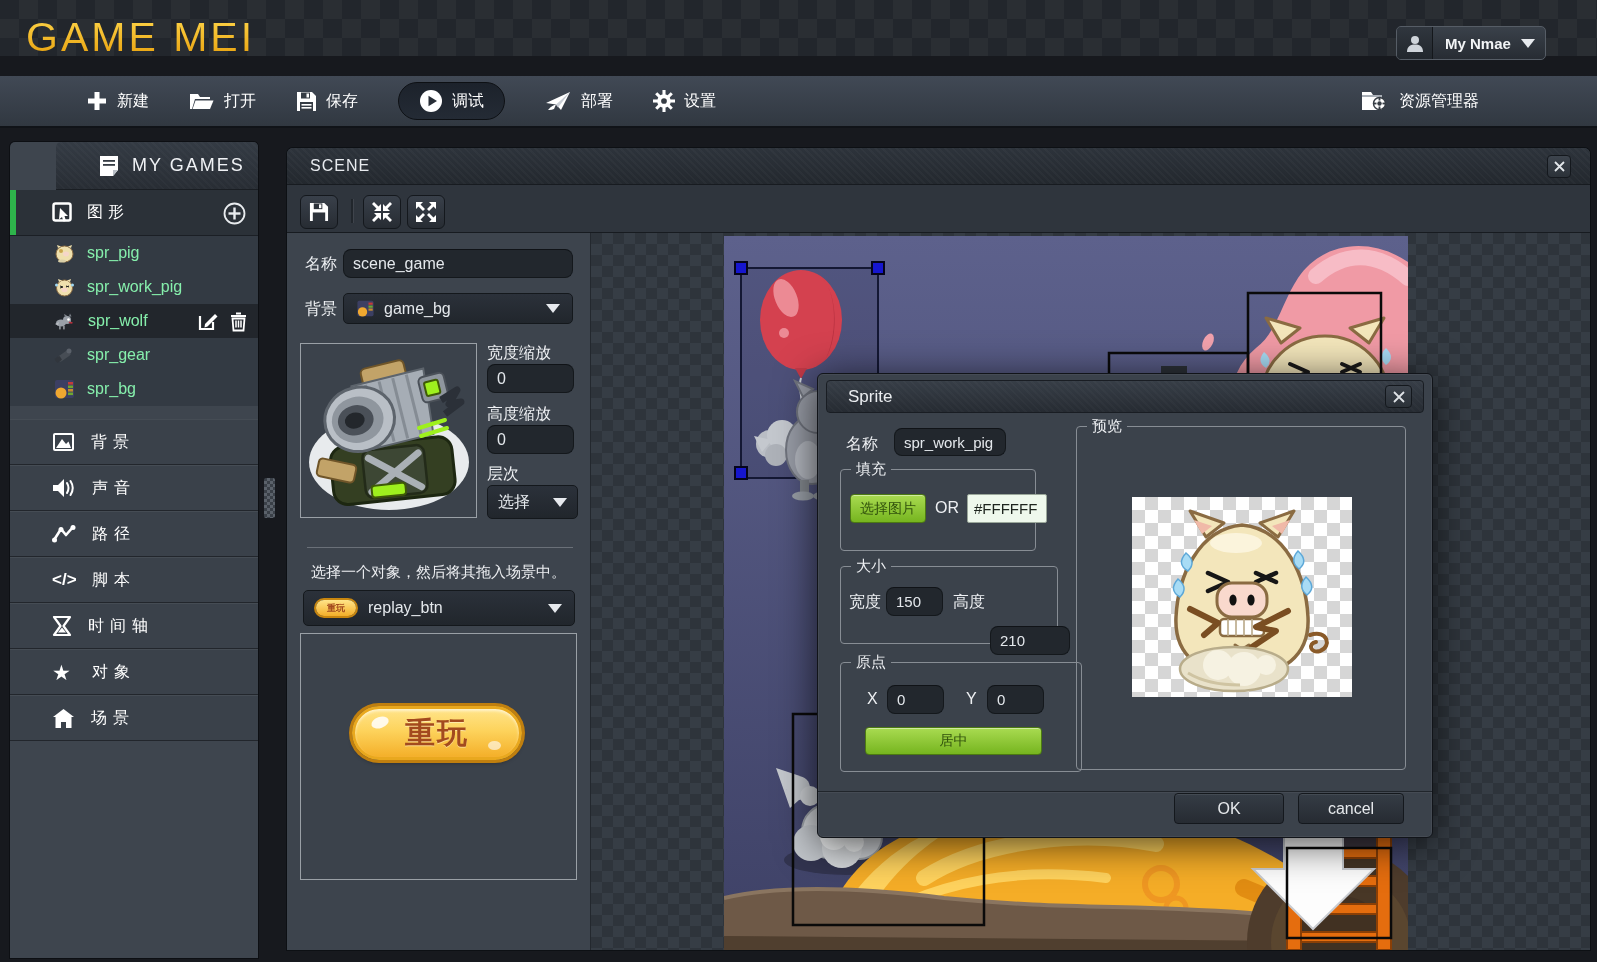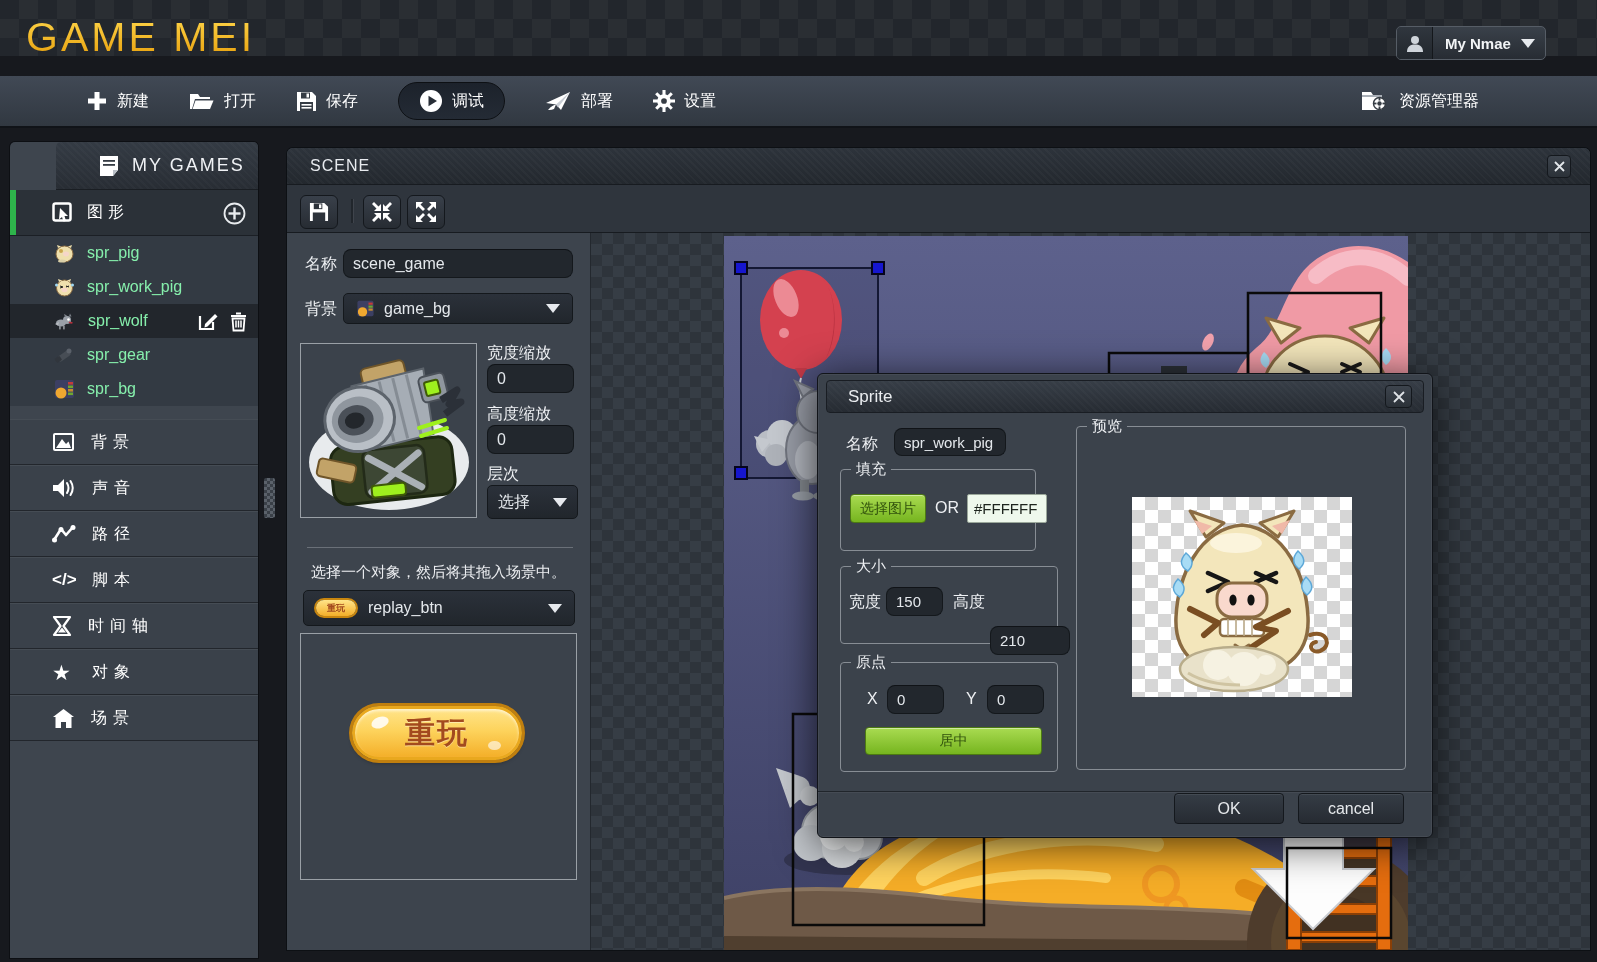--- a/index.html
+++ b/index.html
@@ -630,21 +630,21 @@
     </div>
 
     <div class="fieldset" style="left:22px; top:192px; width:218px; height:78px;">
       <span class="legend">大小</span>
       <span class="lbl" style="position:absolute; left:8px; top:25px;">宽度</span>
       <input class="field-dark" style="position: absolute; left: 45px; top: 20px; width: 57px; height: 29px; font-size: 15px;" value="150">
       <span class="lbl" style="position:absolute; left:112px; top:25px;">高度</span>
       <input class="field-dark" style="position: absolute; left: 149px; top: 20px; width: 80px; height: 29px; font-size: 15px; margin-top: 39px;" value="210">
     </div>
 
-    <div class="fieldset" style="left:22px; top:288px; width:218px; height:110px;">
+    <div class="fieldset" style="left:22px; top:288px; width:242px; height:110px;">
       <span class="legend">原点</span>
       <span class="lbl" style="position:absolute; left:26px; top:27px;">X</span>
       <input class="field-dark" style="position: absolute; left: 46px; top: 22px; width: 57px; height: 29px; font-size: 15px;" value="0">
       <span class="lbl" style="position:absolute; left:125px; top:27px;">Y</span>
       <input class="field-dark" style="position: absolute; left: 146px; top: 22px; width: 57px; height: 29px; font-size: 15px;" value="0">
       <span class="green-btn" style="position:absolute; left:24px; top:64px; width:177px; height:28px;">居中</span>
     </div>
 
     <div class="fieldset" style="left:258px; top:52px; width:330px; height:344px;">
       <span class="legend">预览</span>

